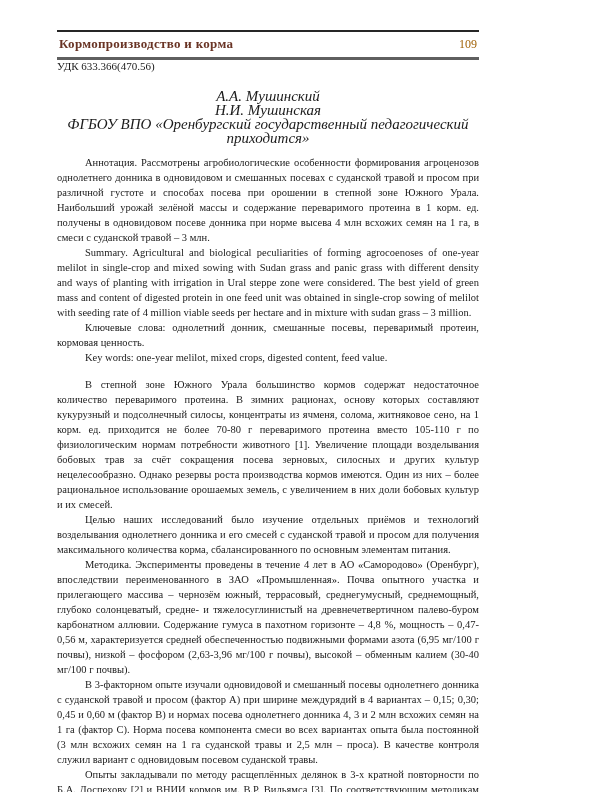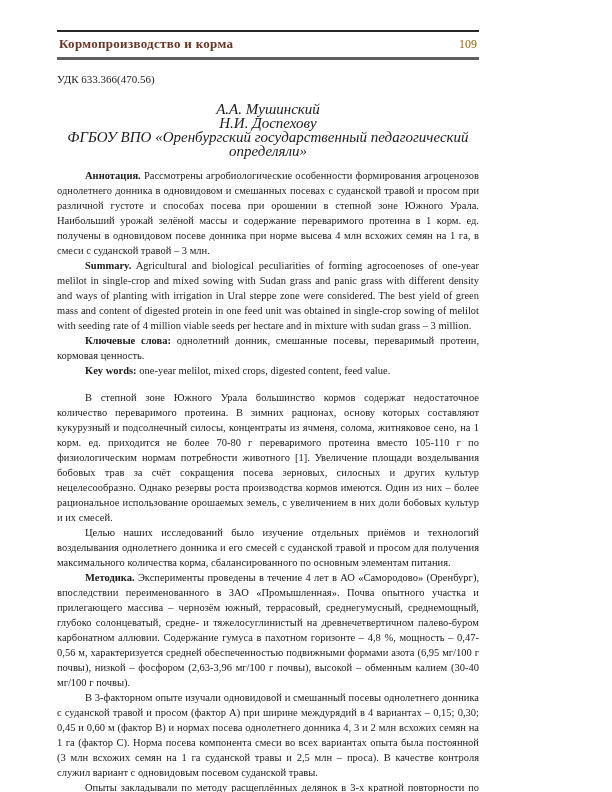--- a/index.html
+++ b/index.html
@@ -32,21 +32,20 @@
     font-size: 13px;
     letter-spacing: 0.3px;
     color: #693425;
   }
   .page-number {
     font-size: 12px;
     color: #a16207;
   }
   
   .udc {
-    margin-top: 13px;
     font-size: 11px;
   }
   .article-title {
     margin-top: 17px;
     text-align: center;
     font-weight: bold;
     font-size: 11.5px;
     line-height: 15px;
   }
   .authors {
@@ -59,41 +58,41 @@
   
   .abstract { margin-top: 10px; }
   .body-text { margin-top: 12px; }
   p.para {
     margin: 0;
     font-size: 10.5px;
     line-height: 15px;
     text-align: justify;
     text-indent: 28px;
   }
-  .lead { font-weight: bold; }
+  .lead { font-weight: normal; }
 </style>
 </head>
 <body>
 
 <div class="page">
 
   <div class="running-head">
     <span class="journal-title">Кормопроизводство и корма</span>
     <span class="page-number">109</span>
   </div>
 
   <div class="udc">УДК 633.366(470.56)</div>
 
   <div class="article-title">
   </div>
 
   <div class="authors">
     <div>А.А. Мушинский</div>
-    <div>Н.И. Доспехову</div>
-    <div>ФГБОУ ВПО «Оренбургский государственный педагогический определяли»</div>
+    <div>Н.И. Мушинская</div>
+    <div>ФГБОУ ВПО «Оренбургский государственный педагогический приходится»</div>
   </div>
 
   <div class="abstract">
     <p class="para">
       <span class="lead">Аннотация.</span>
       <span>Рассмотрены агробиологические особенности формирования агроценозов однолетнего донника в одновидовом и смешанных посевах с суданской травой и просом при различной густоте и способах посева при орошении в степной зоне Южного Урала. Наибольший урожай зелёной массы и содержание переваримого протеина в 1 корм. ед. получены в одновидовом посеве донника при норме высева 4 млн всхожих семян на 1 га, в смеси с суданской травой – 3 млн.</span>
     </p>
     <p class="para">
       <span class="lead">Summary.</span>
       <span>Agricultural and biological peculiarities of forming agrocoenoses of one-year melilot in single-crop and mixed sowing with Sudan grass and panic grass with different density and ways of planting with irrigation in Ural steppe zone were considered. The best yield of green mass and content of digested protein in one feed unit was obtained in single-crop sowing of melilot with seeding rate of 4 million viable seeds per hectare and in mixture with sudan grass – 3 million.</span>

